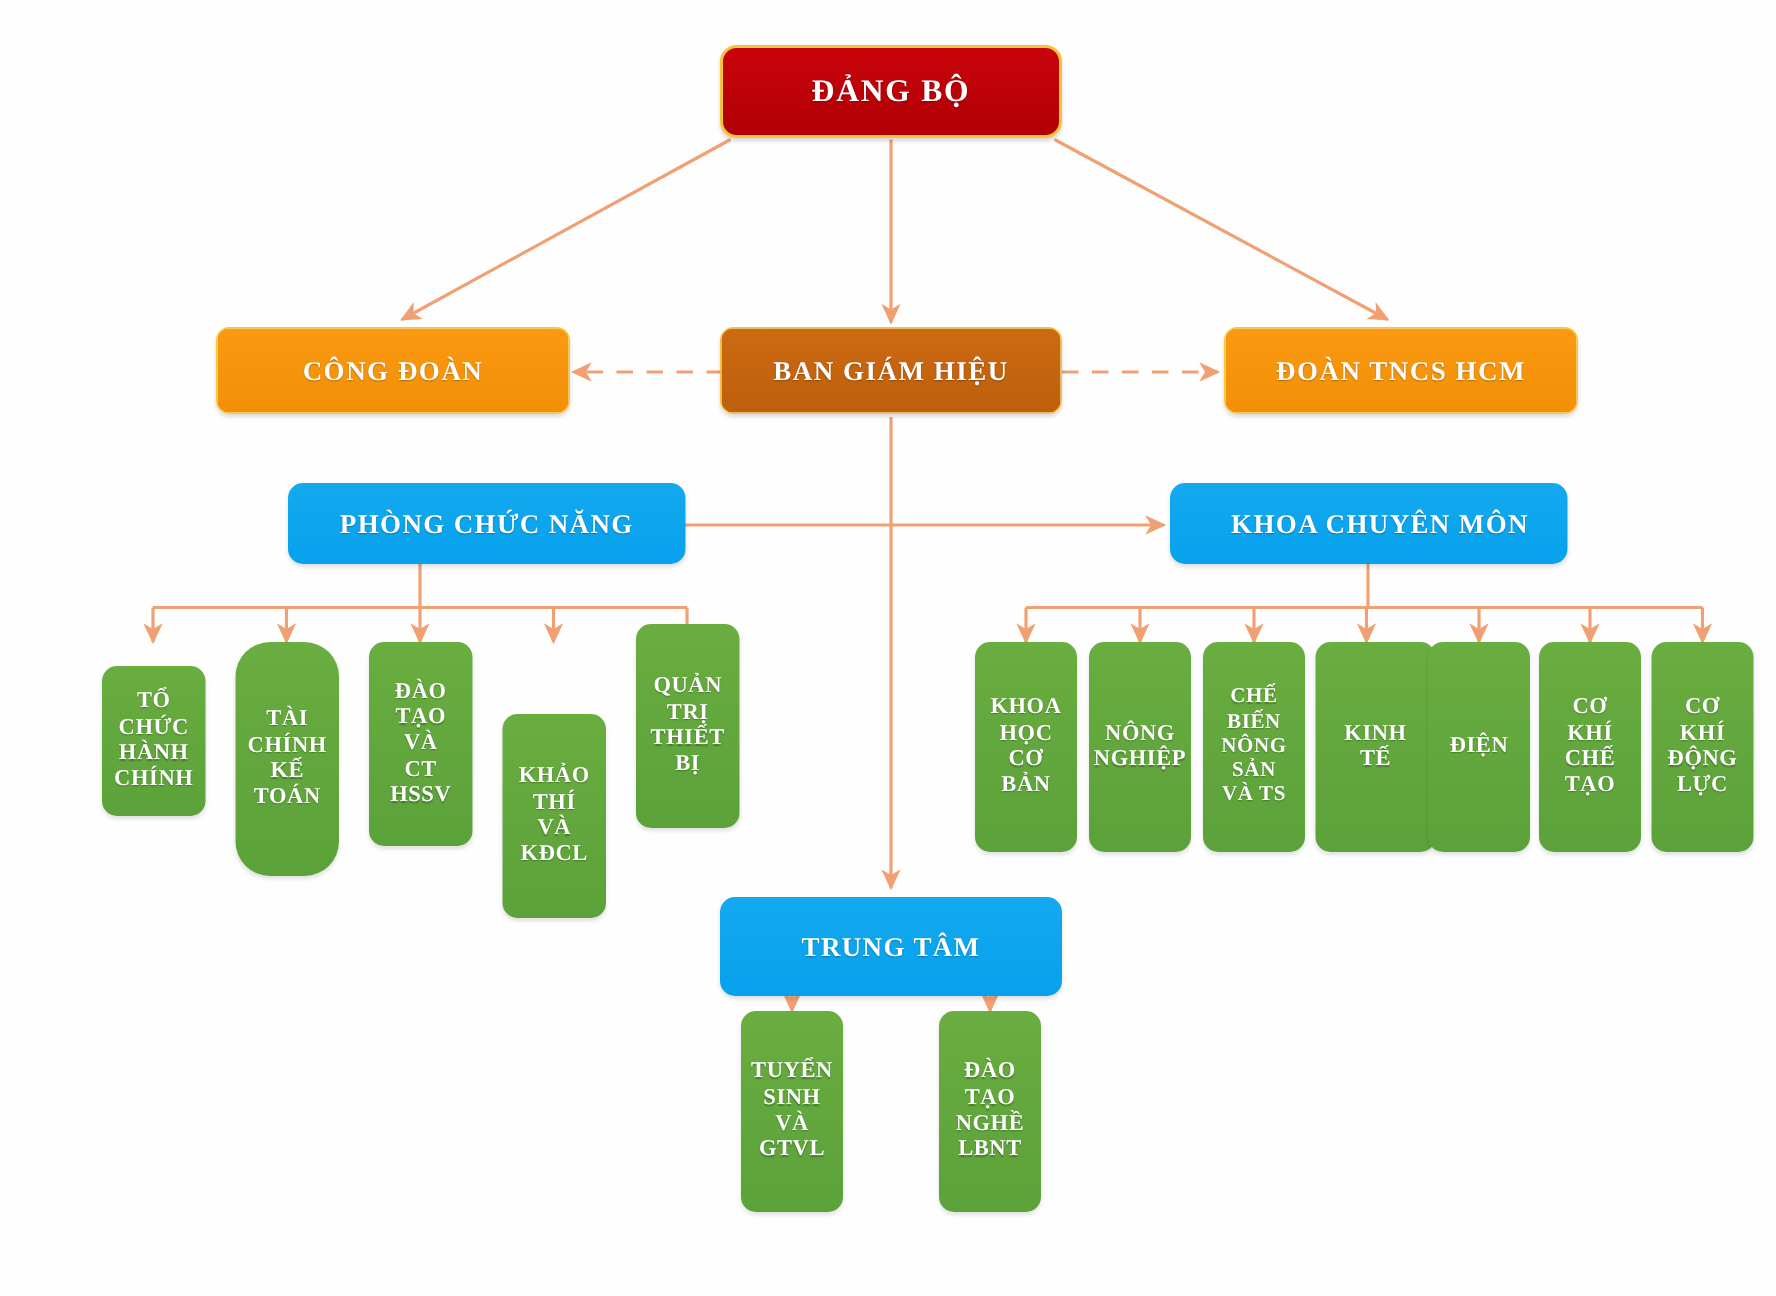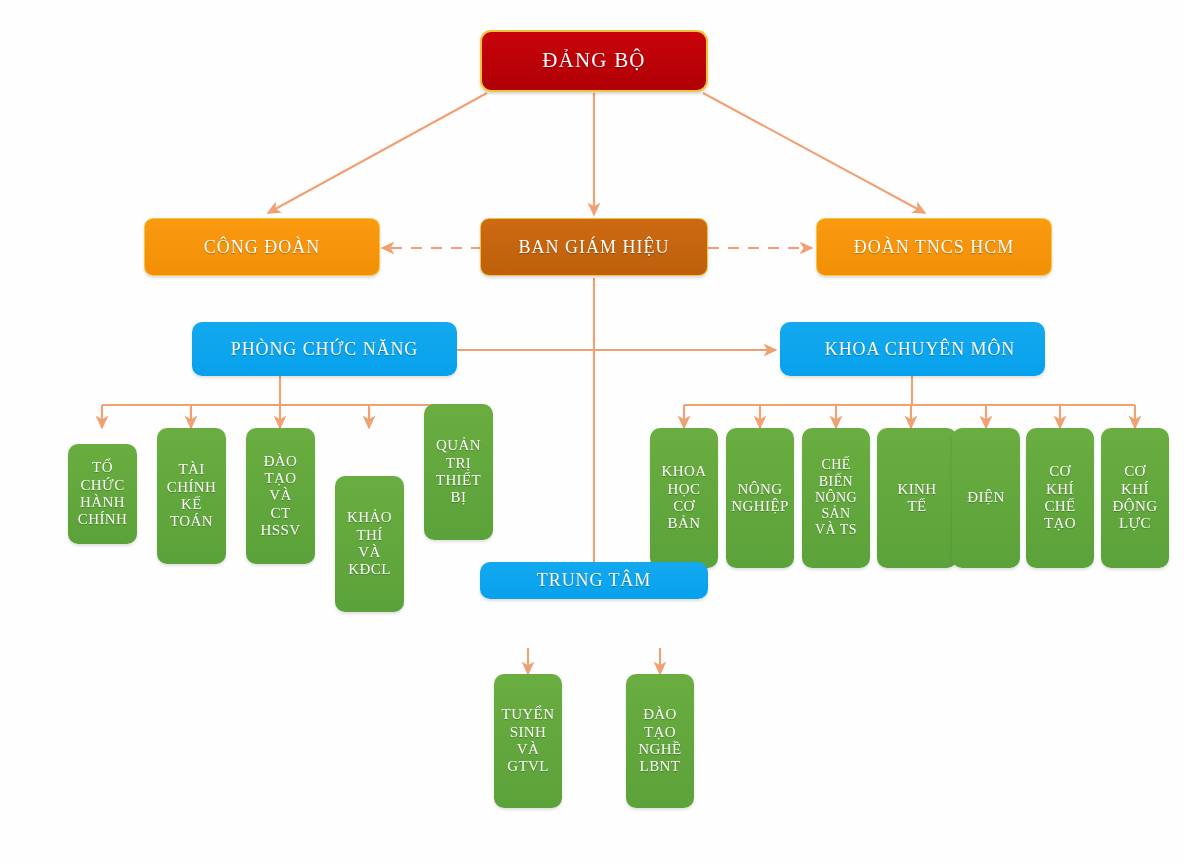--- a/index.html
+++ b/index.html
@@ -26,21 +26,21 @@
     pointer-events: none;
   }
   .node {
     position: absolute;
     box-sizing: border-box;
     display: flex;
     align-items: center;
     justify-content: flex-end;
     text-align: center;
     color: #ffffff;
-    font-weight: normal;
+    font-weight: bold;
     letter-spacing: 0.5px;
     line-height: 1.12;
     text-shadow: 0 1px 1px rgba(0,0,0,0.28);
     border-radius: 9px;
     z-index: 5;
   }
   .node.root {
     background: linear-gradient(180deg,#c8030a 0%, #b00106 100%);
     border: 2px solid #f5c33a;
     border-radius: 11px;
@@ -167,21 +167,21 @@
   </div>
 
   <div class="node green" style="left:68px; top:444px; width:69px; height:100px;">
       <div style="width: 100%;">
         <span>TỔ</span>
         <span>CHỨC</span>
         <span>HÀNH</span>
         <span>CHÍNH</span>
       </div>
     </div>
-  <div class="node green" style="left:157px; top:428px; width:69px; height:136px;">
+  <div class="node green" style="left:157px; top:428px; width:69px; height:156px;border-radius:23px;">
       <div style="width: 100%;">
         <span>TÀI</span>
         <span>CHÍNH</span>
         <span>KẾ</span>
         <span>TOÁN</span>
       </div>
     </div>
   <div class="node green" style="left:246px; top:428px; width:69px; height:136px;">
       <div style="width: 100%;">
         <span>ĐÀO</span>
@@ -192,21 +192,21 @@
       </div>
     </div>
   <div class="node green" style="left:335px; top:428px; width:69px; height:136px;margin-top:48px;">
       <div style="width: 100%;">
         <span>KHẢO</span>
         <span>THÍ</span>
         <span>VÀ</span>
         <span>KĐCL</span>
       </div>
     </div>
-  <div class="node green" style="left:424px; top:404px; width:69px; height:136px;">
+  <div class="node green" style="left:424px; top:416px; width:69px; height:136px;">
       <div style="width: 100%;">
         <span>QUẢN</span>
         <span>TRỊ</span>
         <span>THIẾT</span>
         <span>BỊ</span>
       </div>
     </div>
 
   <div class="node green" style="left:650px; top:428px; width:68px; height:140px;">
       <div style="width: 100%;">
@@ -252,21 +252,21 @@
     </div>
   <div class="node green" style="left:1101px; top:428px; width:68px; height:140px;">
       <div style="width: 100%;">
         <span>CƠ</span>
         <span>KHÍ</span>
         <span>ĐỘNG</span>
         <span>LỰC</span>
       </div>
     </div>
 
-  <div class="node blue" style="left:480px; top:562px; width:228px; height:37px;">
+  <div class="node blue" style="left:480px; top:598px; width:228px; height:66px;">
     <span>TRUNG TÂM</span>
   </div>
 
   <div class="node green" style="left:494px; top:674px; width:68px; height:134px;">
       <div style="width: 100%;">
         <span>TUYỂN</span>
         <span>SINH</span>
         <span>VÀ</span>
         <span>GTVL</span>
       </div>

